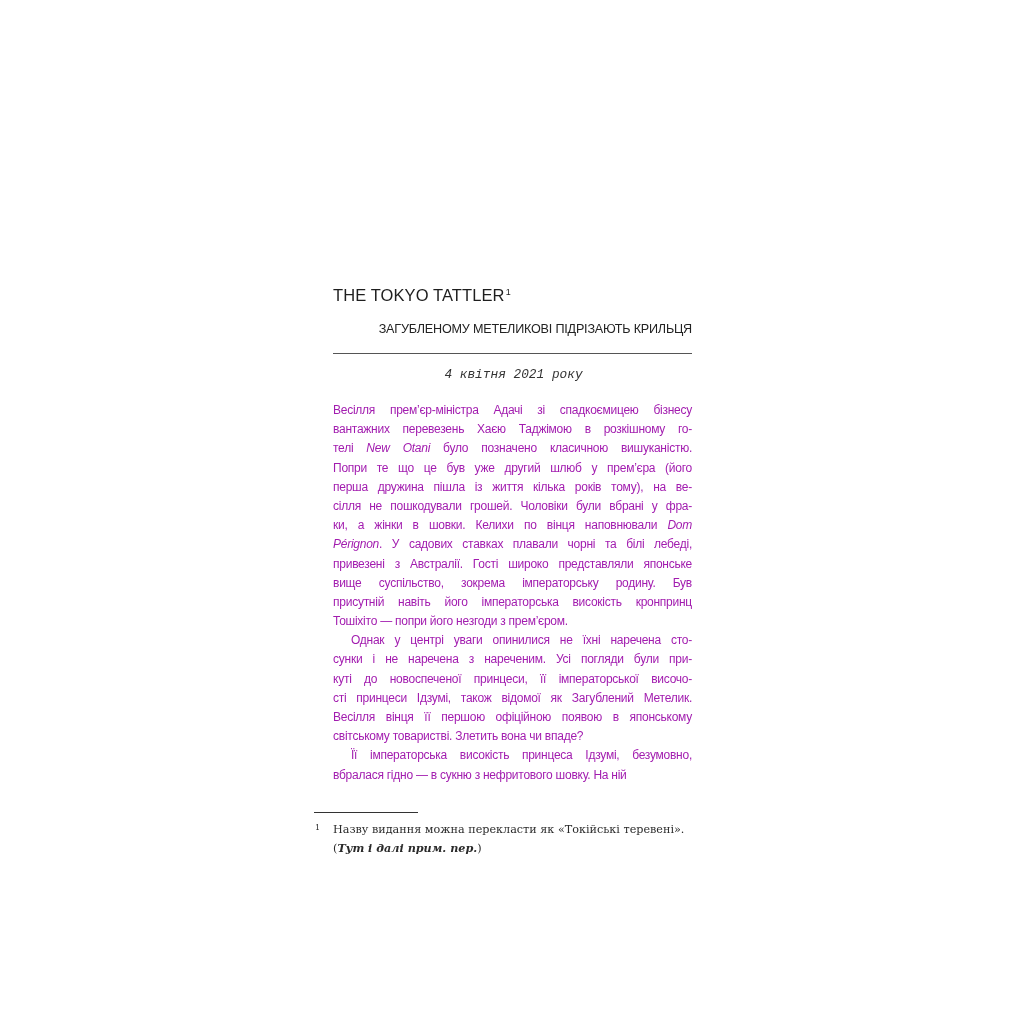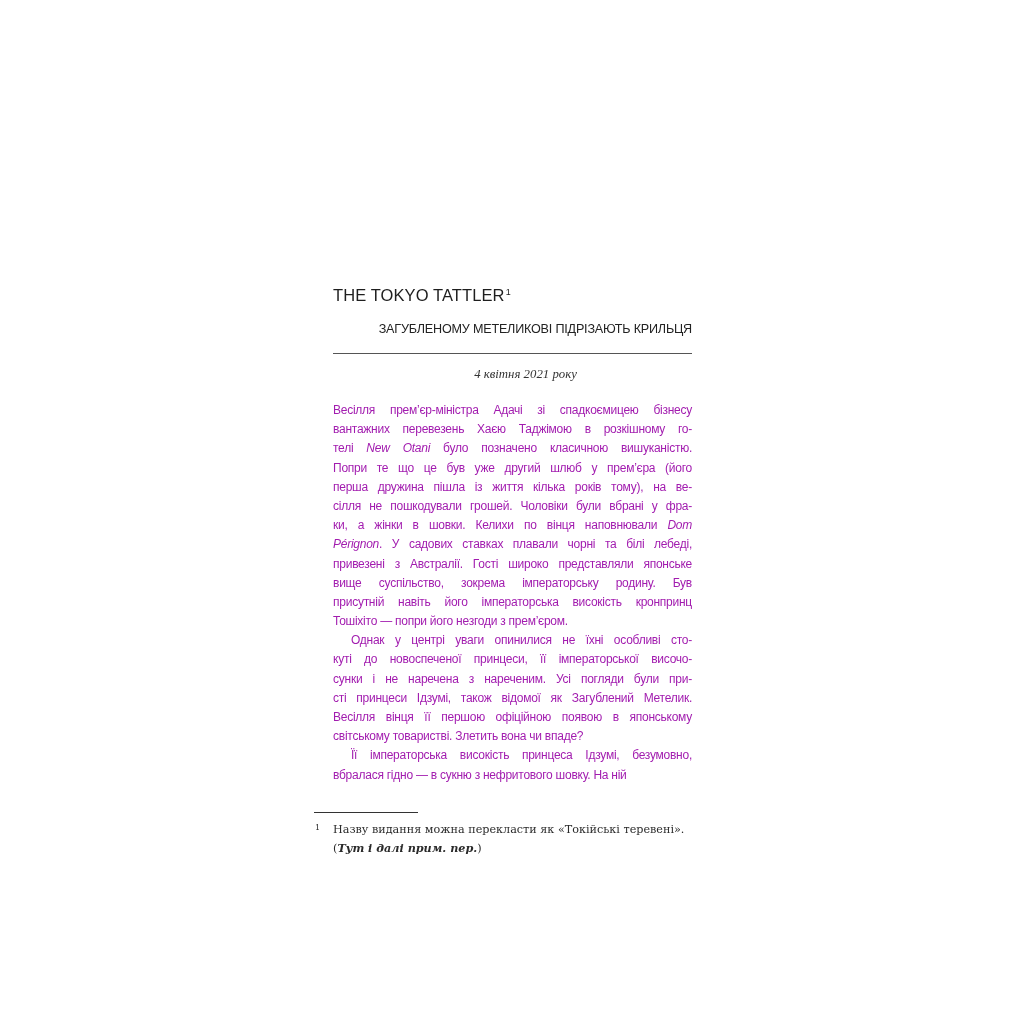--- a/index.html
+++ b/index.html
@@ -14,22 +14,22 @@
   }
   .masthead sup { font-size: 9px; vertical-align: 6px; margin-left: 1px; }
   .headline {
     position: absolute; left: 333px; width: 359px; top: 322px; text-align: right;
     font-family: "Liberation Sans", sans-serif; font-size: 12.6px; color: #222; letter-spacing: -0.2px;
   }
   .rule {
     position: absolute; left: 333px; width: 359px; top: 353px; height: 1px; background: #555;
   }
   .dateline {
-    position: absolute; left: 346px; width: 359px; top: 367px; text-align: center;
-    font-family: Liberation Serif, serif; font-style: italic; font-size: 12.8px; color: #333;
+    position: absolute; left: 334px; width: 359px; top: 367px; text-align: center;
+    font-family: Liberation Mono, monospace; font-style: italic; font-size: 12.8px; color: #333;
   }
   .body {
     position: absolute; left: 333px; width: 359px; top: 401px;
     font-family: "Liberation Sans", sans-serif; font-size: 12px; line-height: 19.2px; color: #a21caf;
     letter-spacing: -0.25px;
   }
   .line { white-space: nowrap; display: block; text-align: justify; text-align-last: justify; height: 19.2px; }
   .line.last { text-align-last: left; }
   .line.indent { padding-left: 18px; }
   .body em { font-style: italic; }
@@ -59,23 +59,23 @@
       <span class="line"><span>телі </span><em>New Otani</em><span> було позначено класичною вишуканістю.</span></span>
       <span class="line"><span>Попри те що це був уже другий шлюб у прем’єра (його</span></span>
       <span class="line"><span>перша дружина пішла із життя кілька років тому), на ве-</span></span>
       <span class="line"><span>сілля не пошкодували грошей. Чоловіки були вбрані у фра-</span></span>
       <span class="line"><span>ки, а жінки в шовки. Келихи по вінця наповнювали </span><em>Dom</em></span>
       <span class="line"><em>Pérignon</em><span>. У садових ставках плавали чорні та білі лебеді,</span></span>
       <span class="line"><span>привезені з Австралії. Гості широко представляли японське</span></span>
       <span class="line"><span>вище суспільство, зокрема імператорську родину. Був</span></span>
       <span class="line"><span>присутній навіть його імператорська високість кронпринц</span></span>
       <span class="line last"><span>Тошіхіто — попри його незгоди з прем’єром.</span></span>
-      <span class="line indent"><span>Однак у центрі уваги опинилися не їхні особливі сто-</span></span>
+      <span class="line indent"><span>Однак у центрі уваги опинилися не їхні наречена сто-</span></span>
+      <span class="line"><span>сунки і не наречена з нареченим. Усі погляди були при-</span></span>
       <span class="line"><span>куті до новоспеченої принцеси, її імператорської височо-</span></span>
-      <span class="line"><span>сунки і не наречена з нареченим. Усі погляди були при-</span></span>
       <span class="line"><span>сті принцеси Ідзумі, також відомої як Загублений Метелик.</span></span>
       <span class="line"><span>Весілля вінця її першою офіційною появою в японському</span></span>
       <span class="line last"><span>світському товаристві. Злетить вона чи впаде?</span></span>
       <span class="line indent"><span>Її імператорська високість принцеса Ідзумі, безумовно,</span></span>
       <span class="line last"><span>вбралася гідно — в сукню з нефритового шовку. На ній</span></span>
     </div>
 
   <div class="fn-rule"></div>
   <div class="footnote">
     <span class="fn-mark">1</span>

